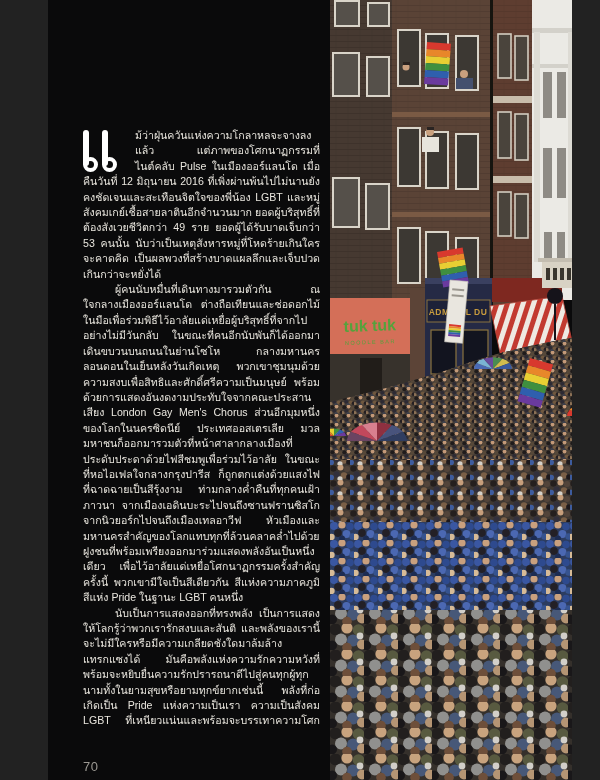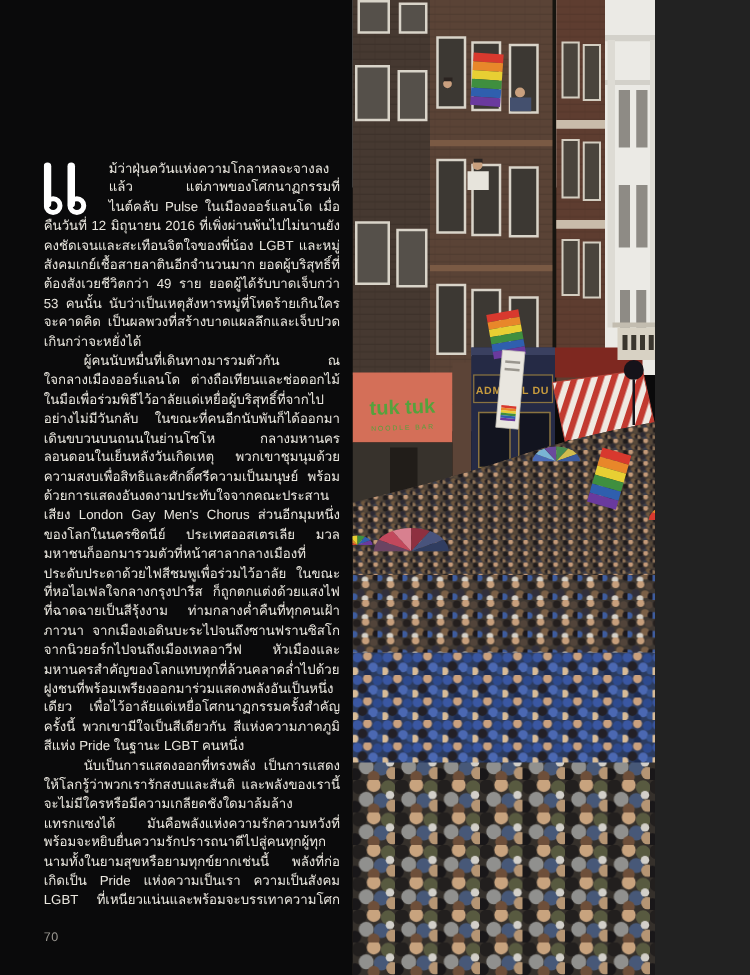--- a/index.html
+++ b/index.html
@@ -1,27 +1,27 @@
 <!DOCTYPE html>
 <html><head>
 <meta charset="utf-8">
 <style>
   html,body{margin:0;padding:0;background:#222;}
   .page{position:relative;width:524px;height:780px;background:#0a0a0b;overflow:hidden;
-        font-family:"Liberation Sans","DejaVu Sans",sans-serif;}
+        font-family:"Liberation Sans","DejaVu Sans",sans-serif;margin-left:48px;}
   .text-col{position:absolute;left:0;top:0;width:282px;height:780px;background:#0a0a0b;}
   .copy{position:absolute;left:35px;top:128px;width:237px;max-height:600px;overflow:hidden;
         color:#eae7df;font-size:10.6px;line-height:15.4px;text-align:justify;}
   .copy p{margin:0;}
   .copy p.ind{text-indent:32px;}
   .quote{float:left;width:42px;height:44px;margin:2px 10px 0 0;}
   .qg{position:relative;display:inline-block;width:15px;height:42px;margin-right:4px;}
   .qg::before{content:"";position:absolute;left:0;top:0;width:5.5px;height:36px;background:#fff;border-radius:3px;}
   .qg::after{content:"";position:absolute;left:0;bottom:0;width:7px;height:7px;border:4.5px solid #fff;border-radius:50%;}
-  .pagenum{position:absolute;left:35px;bottom:24px;color:#9b9892;font-size:10px;letter-spacing:.5px;}
+  .pagenum{position:absolute;left:35px;bottom:6px;color:#9b9892;font-size:13px;letter-spacing:.5px;}
   .photo-col{position:absolute;left:282px;top:0;width:318px;height:780px;}
   .photo-col svg{display:block;}
   svg text{font-family:"Liberation Sans","DejaVu Sans",sans-serif;}
 </style>
 </head>
 <body>
 
 <div class="page">
 
   <div class="text-col">

